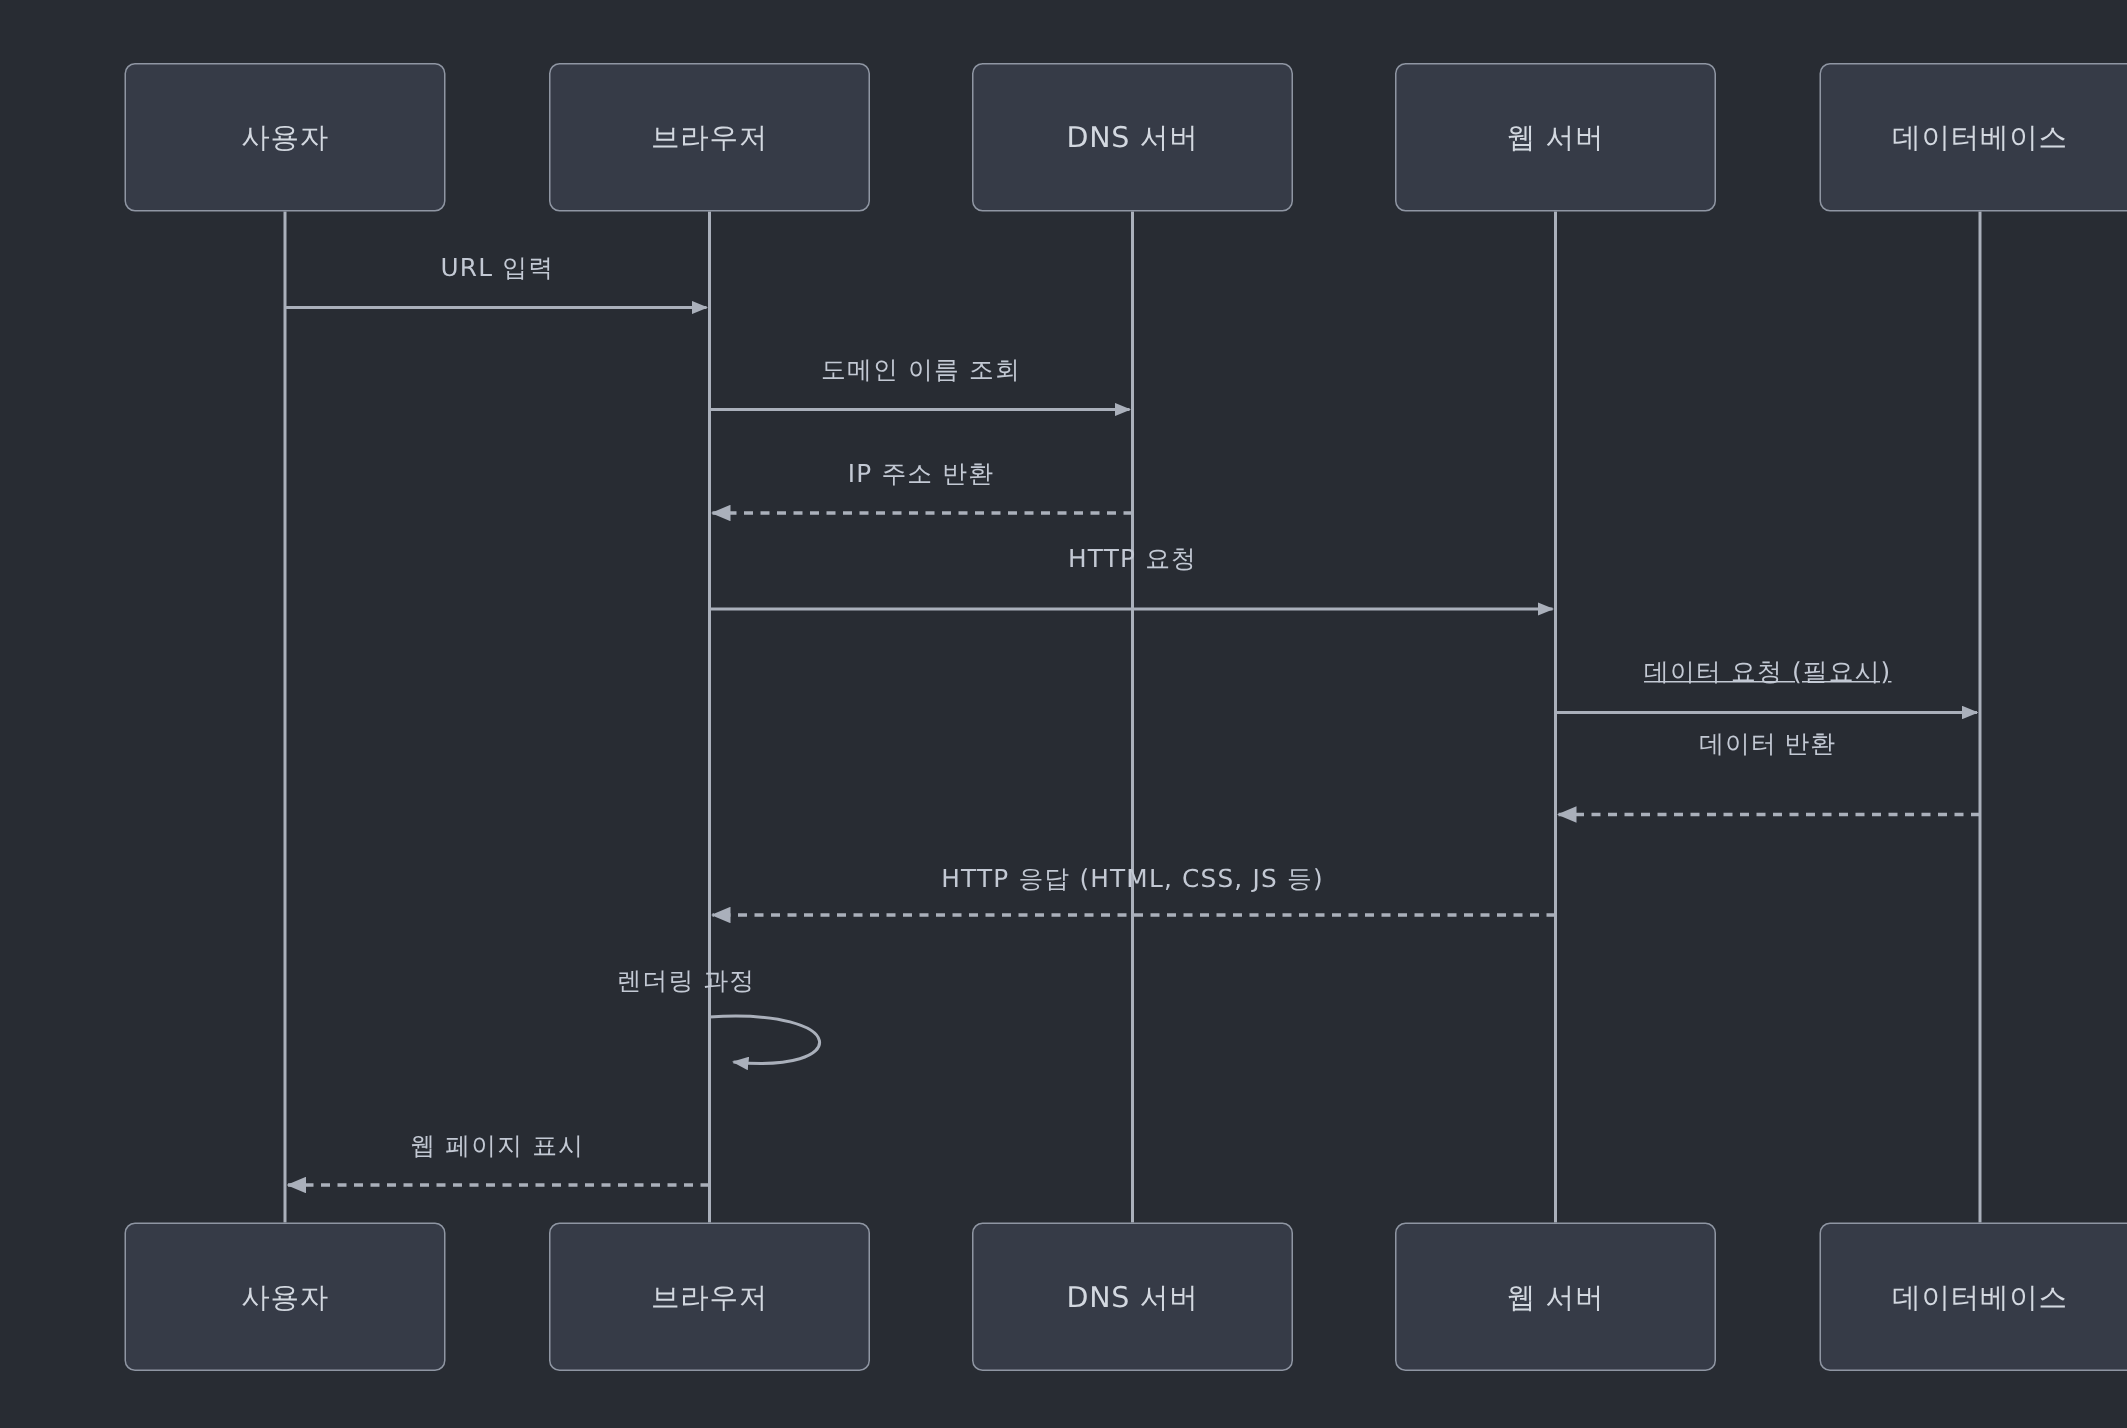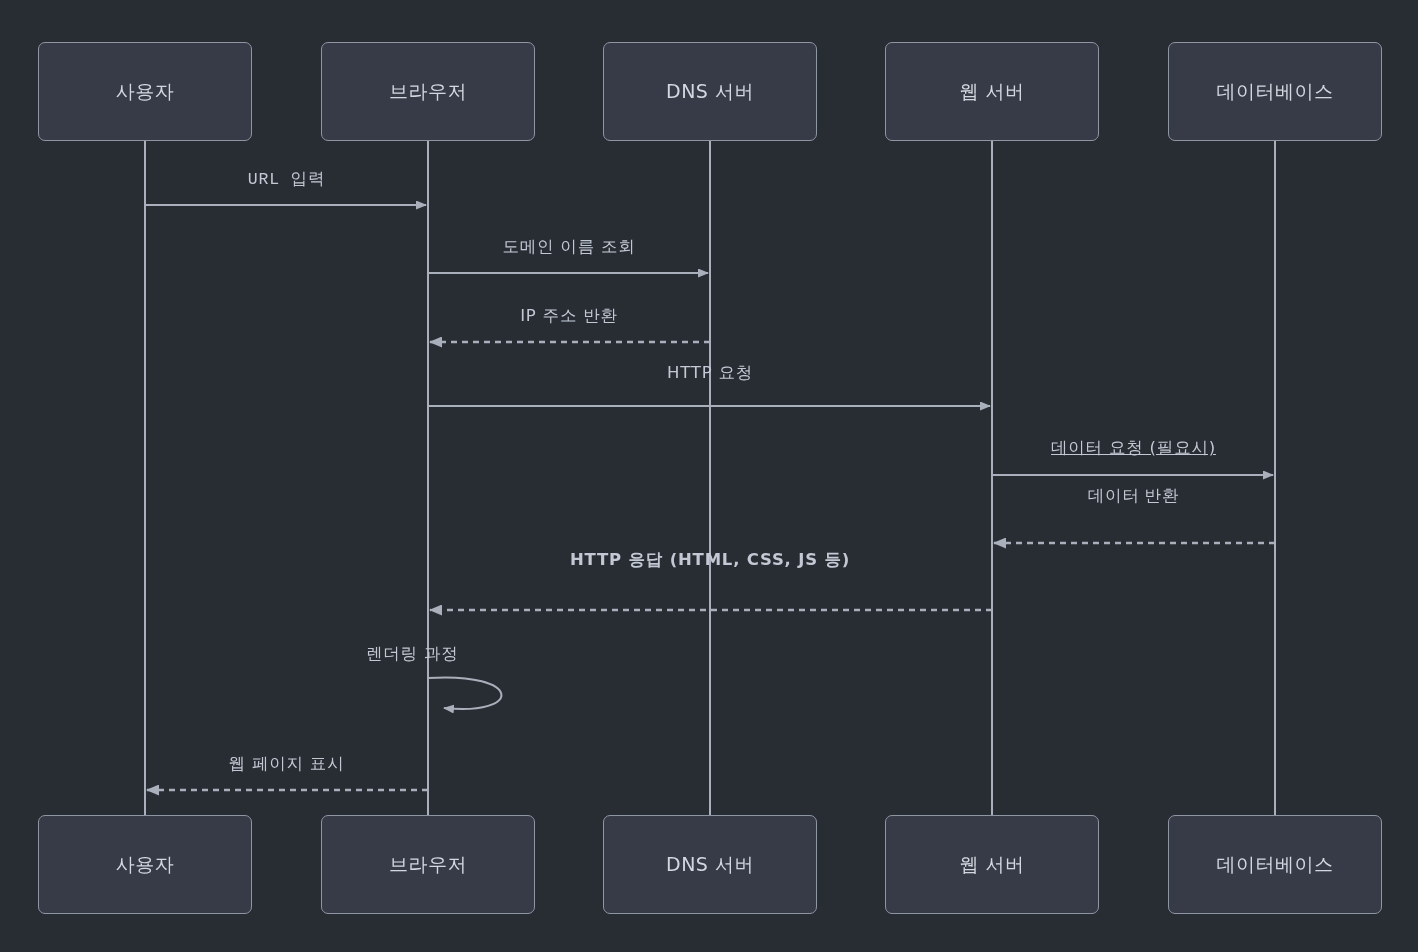--- a/index.html
+++ b/index.html
@@ -2,21 +2,21 @@
 <html><head>
 <meta charset="utf-8">
 <style>
   html,body{margin:0;padding:0;}
   body{
     width:1418px;height:952px;
     background:#282c33;
     font-family:"DejaVu Sans","Liberation Sans",sans-serif;
     overflow:hidden;
   }
-  #diagram{position:relative;width:1128px;height:952px;}
+  #diagram{position:relative;width:1128px;height:952px;margin-left:45px;}
   #diagram svg{position:absolute;left:0;top:0;width:1418px;height:952px;}
 
   .node-box{
     position:absolute;
     box-sizing:border-box;
     background:#363b47;
     border:1px solid #8f96a3;
     border-radius:7px;
     display:flex;align-items:center;justify-content:center;
     color:#d3d8e0;
@@ -94,23 +94,23 @@
         <span>DNS 서버</span>
       </div>
       <div class="node-box" style="left: 885px; top: 815px; width: 214px; height: 99px;">
         <span>웹 서버</span>
       </div>
       <div class="node-box" style="left: 1168px; top: 815px; width: 214px; height: 99px;">
         <span>데이터베이스</span>
       </div>
     </div>
   <div id="labels">
-      <div class="msg-label" style="top: 168px; left: 286.5px; font-family: Liberation Mono, monospace;">URL 입력</div>
+      <div class="msg-label" style="top: 168px; left: 286.5px;">URL 입력</div>
       <div class="msg-label" style="top: 236px; left: 569px;">도메인 이름 조회</div>
       <div class="msg-label" style="top: 305px; left: 569px; text-align: right;">IP 주소 반환</div>
       <div class="msg-label" style="top: 362px; left: 710px;">HTTP 요청</div>
       <div class="msg-label" style="top: 437px; left: 1133.5px; text-decoration: underline;">데이터 요청 (필요시)</div>
       <div class="msg-label" style="top: 485px; left: 1133.5px; font-family: Liberation Serif, serif;">데이터 반환</div>
-      <div class="msg-label" style="top: 549px; left: 710px; font-weight: bold;">HTTP 응답 (HTML, CSS, JS 등)</div>
+      <div class="msg-label" style="top: 575px; left: 710px;">HTTP 응답 (HTML, CSS, JS 등)</div>
       <div class="msg-label loop" style="top: 643px; left: 366px;">렌더링 과정</div>
       <div class="msg-label" style="top: 753px; left: 286.5px;">웹 페이지 표시</div>
     </div>
 </div>
 
 </body></html>

